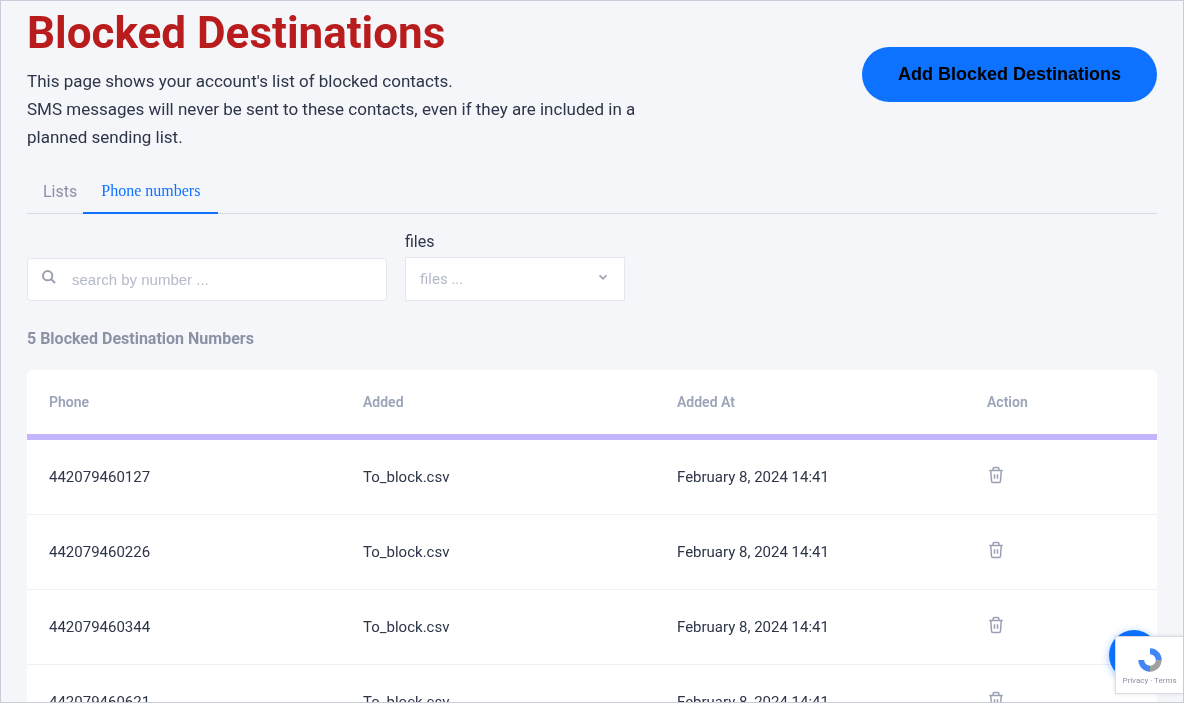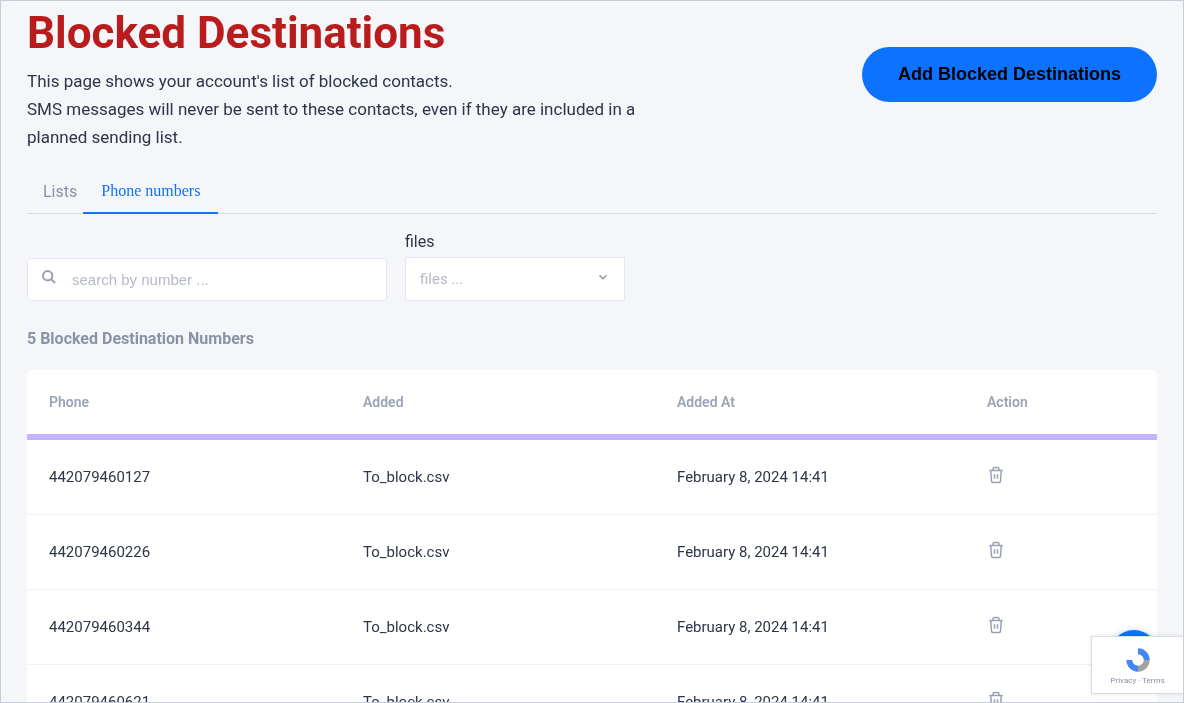--- a/index.html
+++ b/index.html
@@ -237,21 +237,21 @@
       align-items: center;
       justify-content: center;
       cursor: pointer;
       box-shadow: 0 2px 8px rgba(12,114,255,0.4);
     }
     
     .recaptcha-badge {
       position: absolute;
       bottom: 8px;
       right: 0;
-      width: 92px;
+      width: 68px;
       height: 58px;
       background: #ffffff;
       border: 1px solid #d9dce5;
       border-right: none;
       box-shadow: 0 0 4px rgba(0,0,0,0.1);
       display: flex;
       flex-direction: column;
       align-items: center;
       justify-content: center;
       font-size: 8px;

